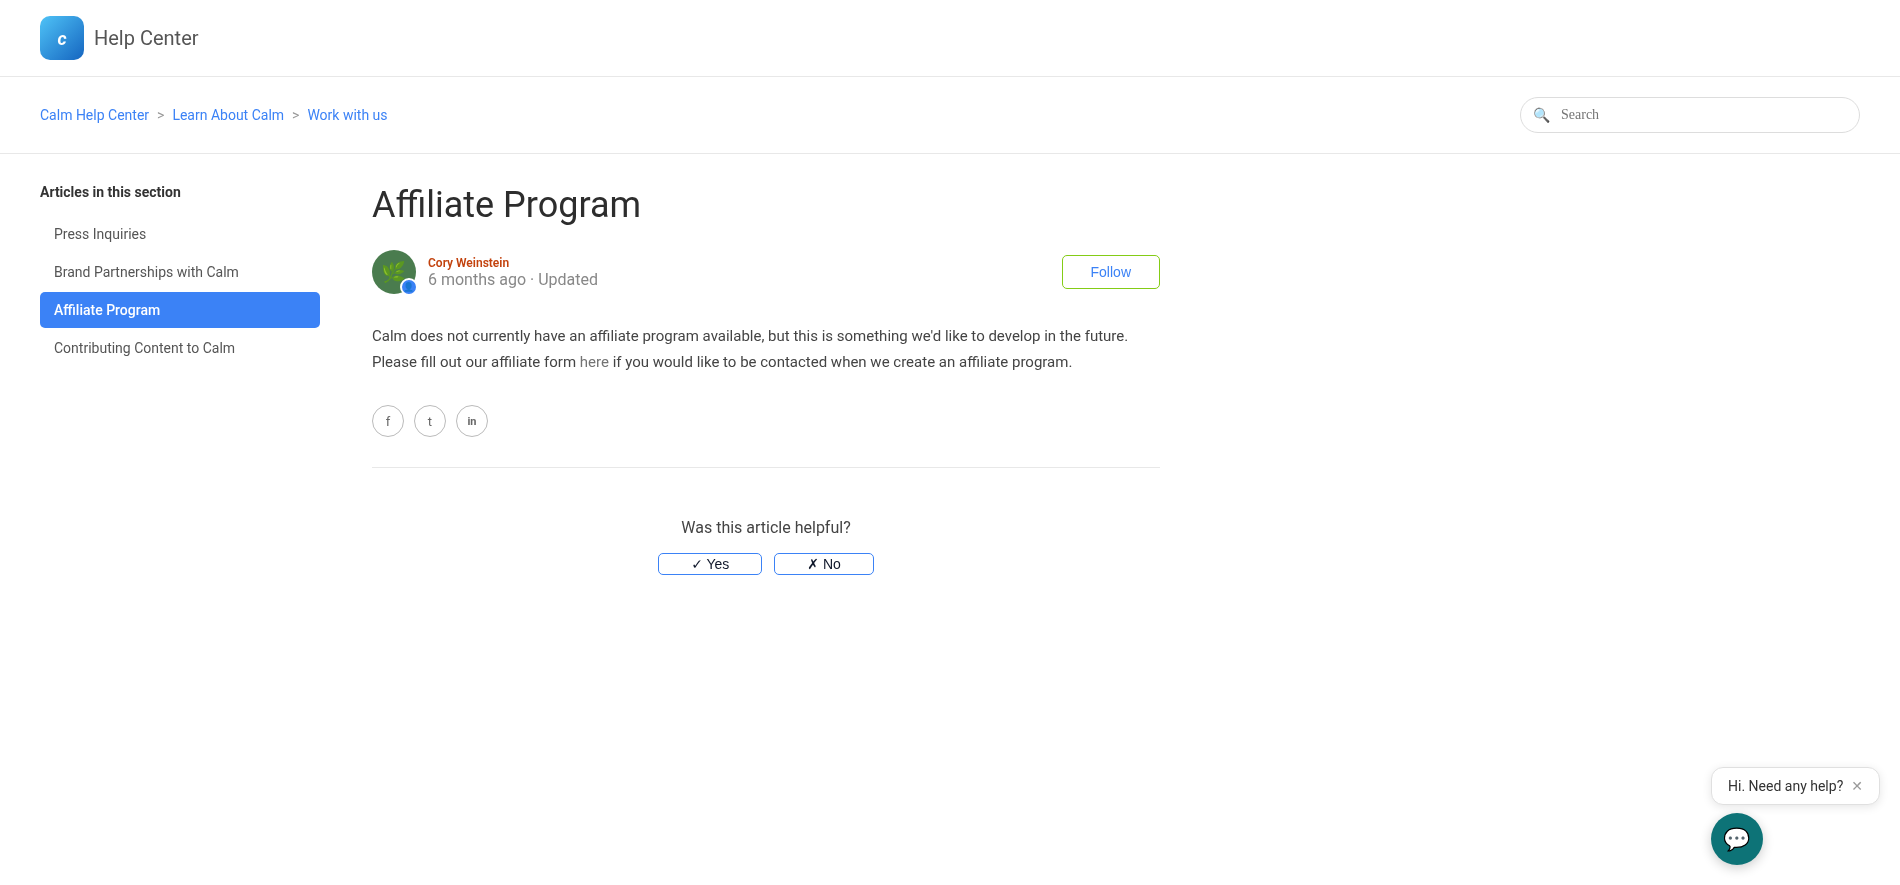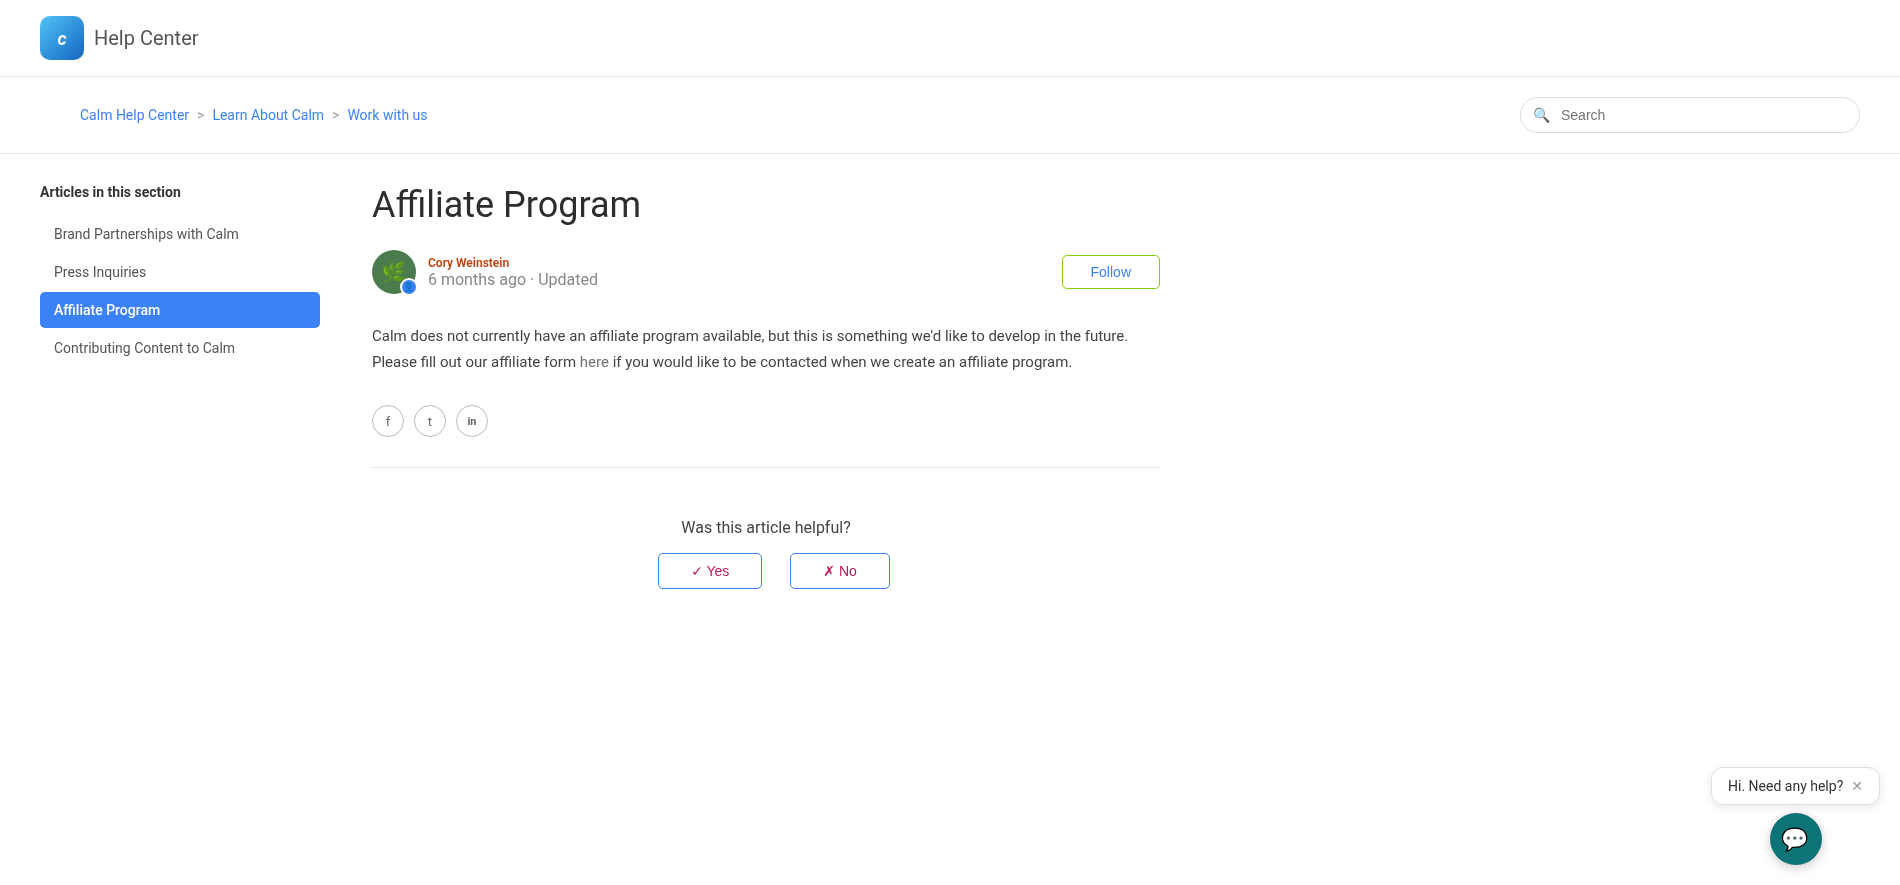--- a/index.html
+++ b/index.html
@@ -44,41 +44,41 @@
       justify-content: space-between;
       padding: 20px 40px;
       border-bottom: 1px solid #e8e8e8;
       background: #fff;
     }
     .breadcrumb {
       display: flex;
       align-items: center;
       gap: 8px;
       font-size: 14px;
-      margin-left: 40px;
     }
     .breadcrumb a {
       color: #3b82f6;
       text-decoration: none;
     }
     .breadcrumb .separator { color: #999; }
 
     
     .search-container {
       position: relative;
     }
     .search-input {
       width: 340px;
       padding: 9px 16px 9px 40px;
       border: 1px solid #ddd;
       border-radius: 25px;
       font-size: 14px;
       color: #666;
       outline: none;
       background: #fff;
+      font-family: Liberation Serif, serif;
     }
     .search-icon-wrap {
       position: absolute;
       left: 13px;
       top: 50%;
       transform: translateY(-50%);
       color: #999;
       font-size: 14px;
     }
 
@@ -236,38 +236,37 @@
       font-size: 16px;
       color: #444;
       margin-bottom: 16px;
     }
     .helpful-buttons {
       display: flex;
       justify-content: center;
       gap: 12px;
     }
     .helpful-btn {
-      padding: 9px 32px;
+      padding: 2px 32px;
       border: 1px solid #3b82f6;
       border-radius: 5px;
-      color: #be185d;
-      background: #fff;
-      font-size: 14px;
-      cursor: pointer;
-      margin-left: 16px;
+      color: #0f172a;
+      background: #fff;
+      font-size: 14px;
+      cursor: pointer;
     }
 
     
     .chat-widget {
       position: fixed;
       bottom: 20px;
       right: 20px;
       display: flex;
       flex-direction: column;
-      align-items: center;
+      align-items: flex-start;
       gap: 8px;
       z-index: 1000;
     }
     .chat-bubble {
       background: #fff;
       border: 1px solid #e0e0e0;
       border-radius: 12px;
       padding: 10px 16px;
       font-size: 14px;
       color: #333;
@@ -316,22 +315,22 @@
   <div class="search-container">
     <span class="search-icon-wrap">🔍</span>
     <input type="text" class="search-input" placeholder="Search" style="">
   </div>
 </div>
 
 <div class="main-layout">
 
   <aside class="sidebar">
     <div class="sidebar-section-title">Articles in this section</div>
+    <a class="sidebar-item" href="#">Press Inquiries</a>
     <a class="sidebar-item" href="#">Brand Partnerships with Calm</a>
-    <a class="sidebar-item" href="#">Press Inquiries</a>
     <a class="sidebar-item active" href="#">Affiliate Program</a>
     <a class="sidebar-item" href="#">Contributing Content to Calm</a>
   </aside>
 
   <main class="article-content">
     <h1 class="article-title">Affiliate Program</h1>
 
     <div class="article-meta">
       <div class="author-info">
         <div class="avatar-container">

